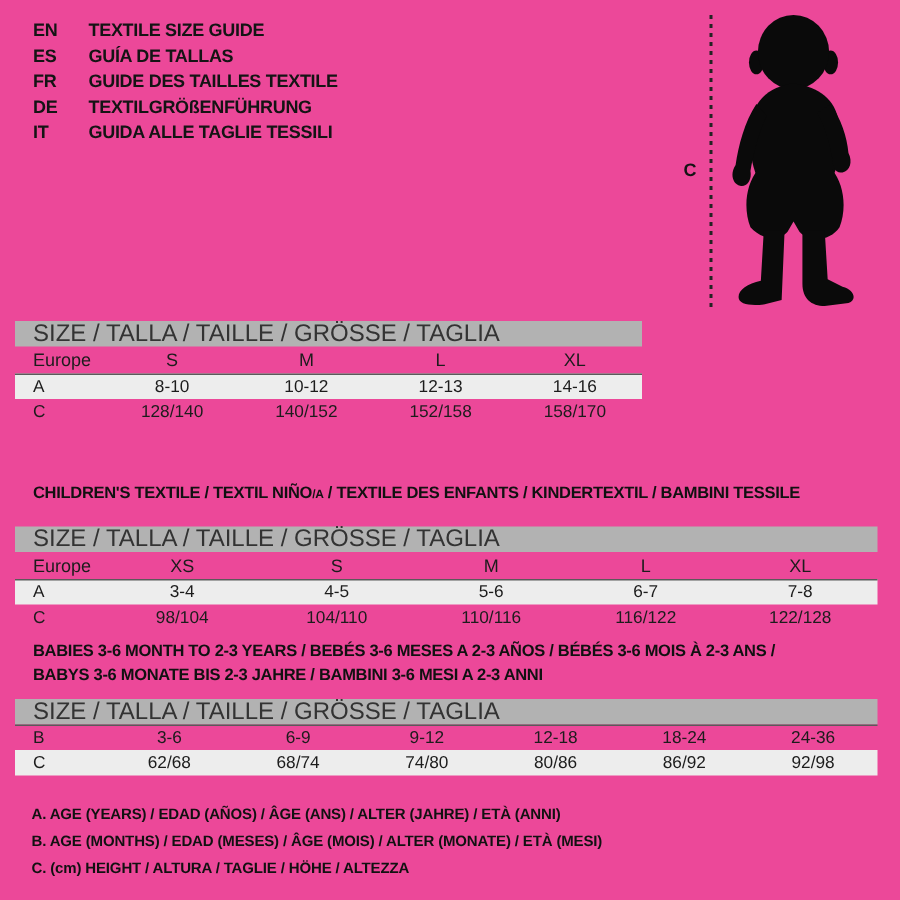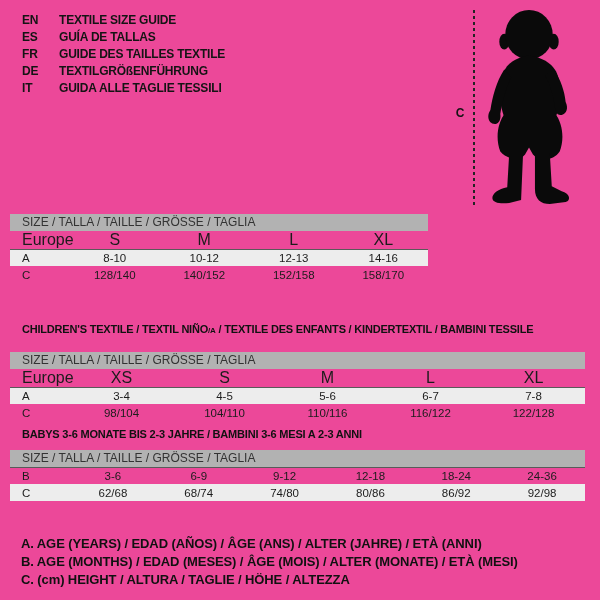--- a/index.html
+++ b/index.html
@@ -29,33 +29,33 @@
   
   .size-table { position: absolute; left: 10px; }
   .t1 { top: 214px; width: 418px; }
   .t2 { top: 322px; width: 575px; }
   .t3 { top: 426px; width: 575px; }
   .tbl-title { font-size: 11px; font-weight: bold; letter-spacing: -0.2px; padding-left: 12px; line-height: 14px; color: #111; }
   .t1 .tbl-title { margin-bottom: 12px; }
   .t2 .tbl-title { margin-bottom: 14px; }
   .t3 .tbl-title { margin-bottom: 8px; line-height: 16px; }
   .t-sub { font-size: 8px; }
-  .hdr-bar { height: 17px; line-height: 17px; background: #b2b2b2; padding-left: 12px; font-size: 12px; color: #333333; }
+  .hdr-bar { height: 17px; line-height: 17px; background: #b2b2b2; padding-left: 12px; font-size: 16px; color: #333333; }
   .row { display: grid; height: 17px; align-items: center; font-size: 11.5px; color: #1c1c1c; }
-  .row-euro { height: 18px; font-size: 16px; }
+  .row-euro { height: 18px; font-size: 12px; }
   .cols4 { grid-template-columns: 60px repeat(4, 1fr); }
   .cols5 { grid-template-columns: 60px repeat(5, 1fr); }
   .cols6 { grid-template-columns: 60px repeat(6, 1fr); }
   .row .lbl { padding-left: 12px; }
   .row .val { text-align: center; }
   .row.alt { background: #ededed; }
   .row.sep { border-top: 1px solid #5a5a5a; }
 
   
-  .footnotes { position: absolute; left: 21px; top: 535px; font-size: 13px; font-weight: bold; line-height: 18px; letter-spacing: -0.1px; color: #111; }
+  .footnotes { position: absolute; left: 21px; top: 535px; font-size: 10px; font-weight: bold; line-height: 18px; letter-spacing: -0.1px; color: #111; }
 </style>
 </head>
 <body>
 
 <div class="canvas">
 
   <div class="lang-block">
     <div class="lang-row">
       <span class="lang-code">EN</span>
       <span class="lang-title">TEXTILE SIZE GUIDE</span>
@@ -145,20 +145,21 @@
       <div class="val">98/104</div>
       <div class="val">104/110</div>
       <div class="val">110/116</div>
       <div class="val">116/122</div>
       <div class="val">122/128</div>
     </div>
   </div>
 
   <div class="size-table t3">
     <div class="tbl-title">
+      <div>BABIES 3-6 MONTH TO 2-3 YEARS / BEBÉS 3-6 MESES A 2-3 AÑOS / BÉBÉS 3-6 MOIS À 2-3 ANS /</div>
       <div>BABYS 3-6 MONATE BIS 2-3 JAHRE / BAMBINI 3-6 MESI A 2-3 ANNI</div>
     </div>
     <div class="hdr-bar">SIZE / TALLA / TAILLE / GRÖSSE / TAGLIA</div>
     <div class="row cols6 sep">
       <div class="lbl">B</div>
       <div class="val">3-6</div>
       <div class="val">6-9</div>
       <div class="val">9-12</div>
       <div class="val">12-18</div>
       <div class="val">18-24</div>

